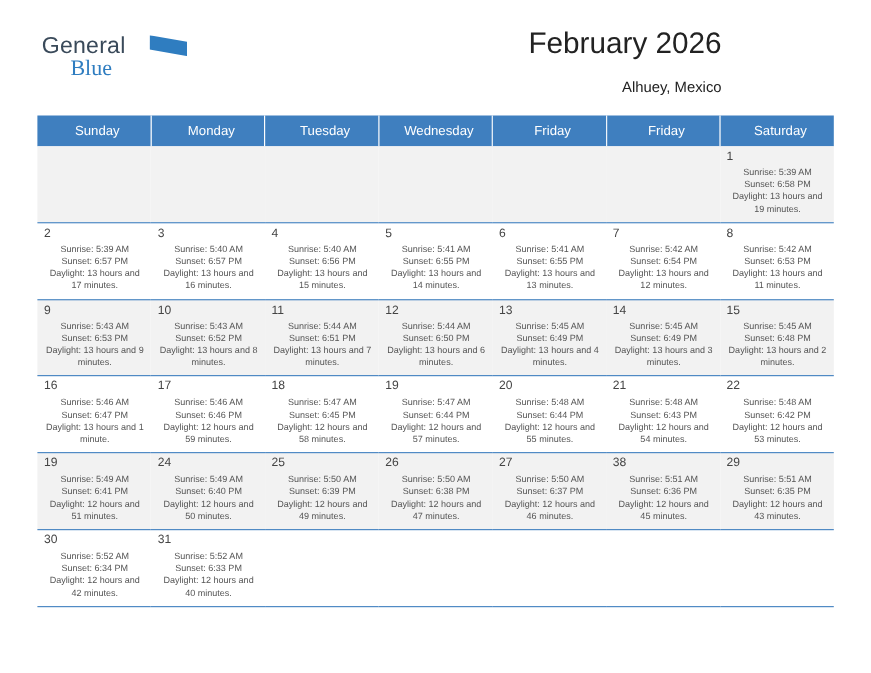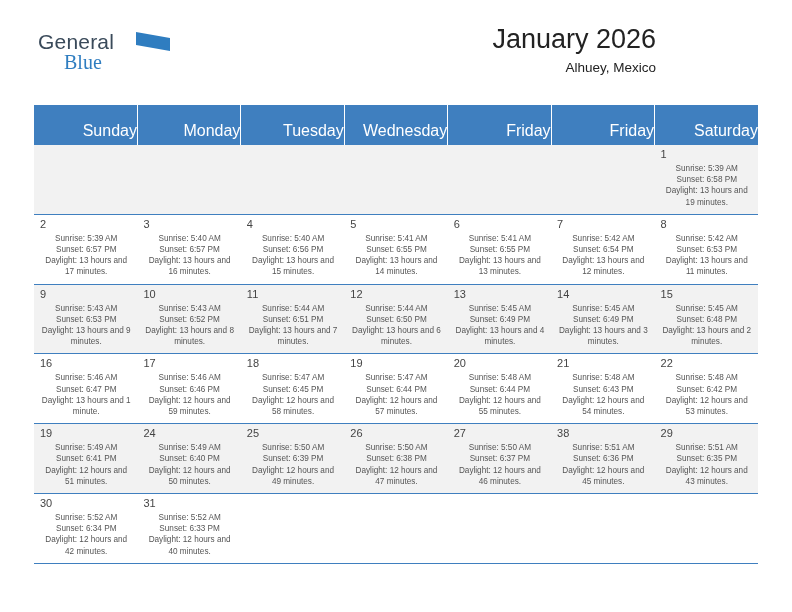--- a/index.html
+++ b/index.html
@@ -64,38 +64,38 @@
   }
   .cal-title {
     font-size: 27px;
     color: #222222;
     line-height: 34px;
     font-weight: normal;
   }
   .cal-subtitle {
     font-size: 13.5px;
     color: #222222;
-    margin-top: 4px;
+    margin-top: 16px;
   }
   
   .calendar {
     position: absolute;
     left: 34px;
     top: 105px;
     width: 724px;
     border-collapse: collapse;
     table-layout: fixed;
   }
   .calendar th {
     background: #3f7fbf;
     color: #ffffff;
-    font-size: 16px;
+    font-size: 12px;
     font-weight: normal;
-    text-align: right;
-    padding: 17px 0 5px 6px;
+    text-align: center;
+    padding: 5px 0 5px 6px;
     height: 18px;
     border-right: 1px solid #ffffff;
   }
   .calendar th:last-child { border-right: none; }
   .calendar td {
     vertical-align: top;
     border-bottom: 1px solid #3f7fbf;
     padding: 3px 5px 6px 6px;
     height: 64px;
     box-sizing: border-box;
@@ -124,21 +124,21 @@
 
   <div class="header">
     <div class="logo">
       <span class="logo-general">General</span>
       <span class="logo-blue">Blue</span>
       <svg class="logo-flag" viewBox="0 0 34 19">
         <polygon points="0,0 34,6 34,19 0,13" fill="#2f7dc0"></polygon>
       </svg>
     </div>
     <div class="title-block">
-      <div class="cal-title">January 2026</div>
+      <div class="cal-title">February 2026</div>
       <div class="cal-subtitle">Alhuey, Mexico</div>
     </div>
   </div>
 
   <table class="calendar">
     <thead>
       <tr>
         <th>Sunday</th>
         <th>Monday</th>
         <th>Tuesday</th>

